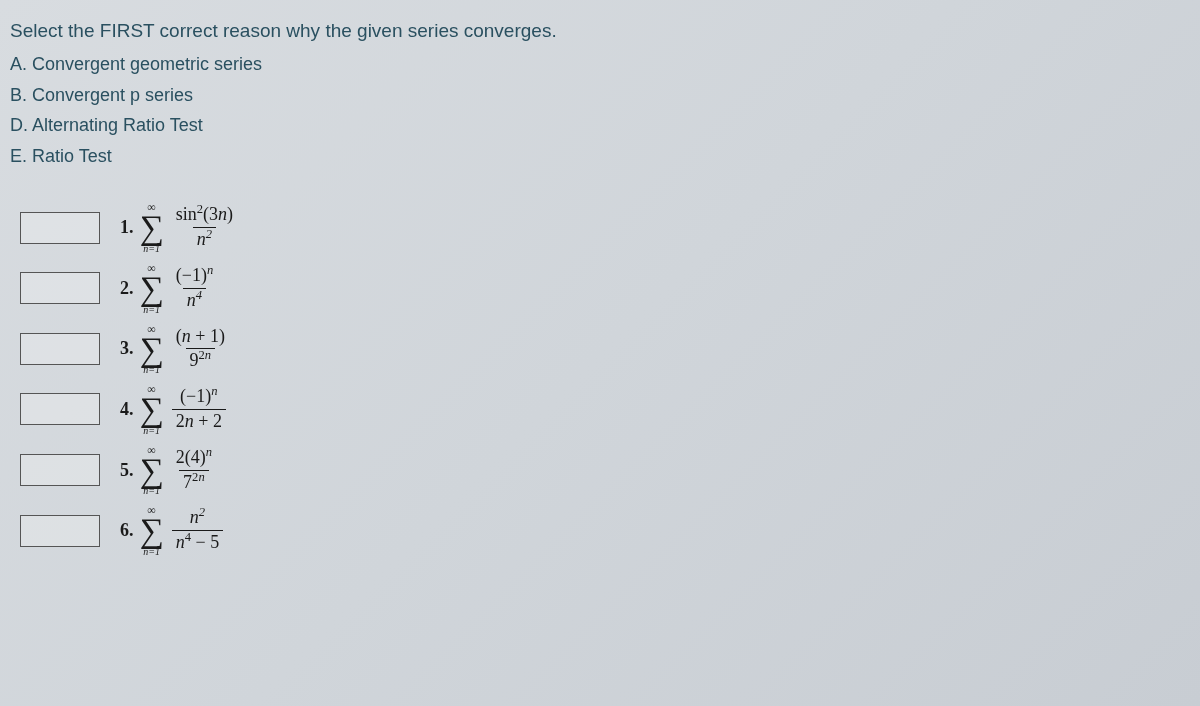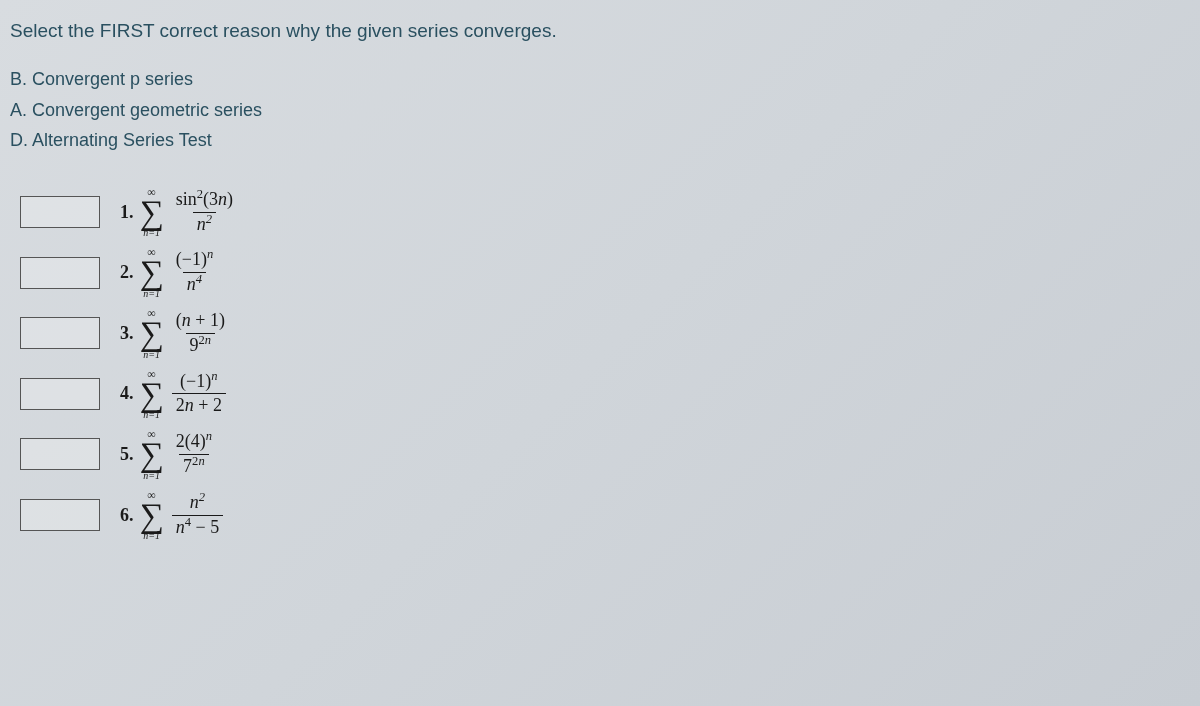--- a/index.html
+++ b/index.html
@@ -11,21 +11,21 @@
       width: 1200px;
       height: 706px;
       background: linear-gradient(135deg, #d8dce0 0%, #d0d5da 50%, #c8cdd3 100%);
       font-family: Arial, Helvetica, sans-serif;
       padding: 20px 10px;
       color: #2a5060;
       overflow: hidden;
     }
     .instruction {
       font-size: 19px;
-      margin-bottom: 22px;
+      margin-bottom: 7px;
       color: #2a5060;
     }
     .options {
       margin-bottom: 30px;
     }
     .option-line {
       font-size: 18px;
       line-height: 1.7;
       color: #2a5060;
     }
@@ -100,23 +100,24 @@
     .italic {
       font-style: italic;
     }
   </style>
 </head>
 <body>
 
 <div class="instruction">Select the FIRST correct reason why the given series converges.</div>
 
 <div class="options">
+  <div class="option-line">A. Convergent geometric series</div>
   <div class="option-line">B. Convergent p series</div>
-  <div class="option-line">A. Convergent geometric series</div>
-  <div class="option-line">D. Alternating Series Test</div>
+  <div class="option-line">D. Alternating Ratio Test</div>
+  <div class="option-line">E. Ratio Test</div>
 </div>
 
 <div class="problems">
 
   <div class="problem-row">
     <div class="answer-box"></div>
     <div class="problem-content">
       <span class="problem-num">1.</span>
       <span class="sigma-block">
         <span class="sigma-top">∞</span>

